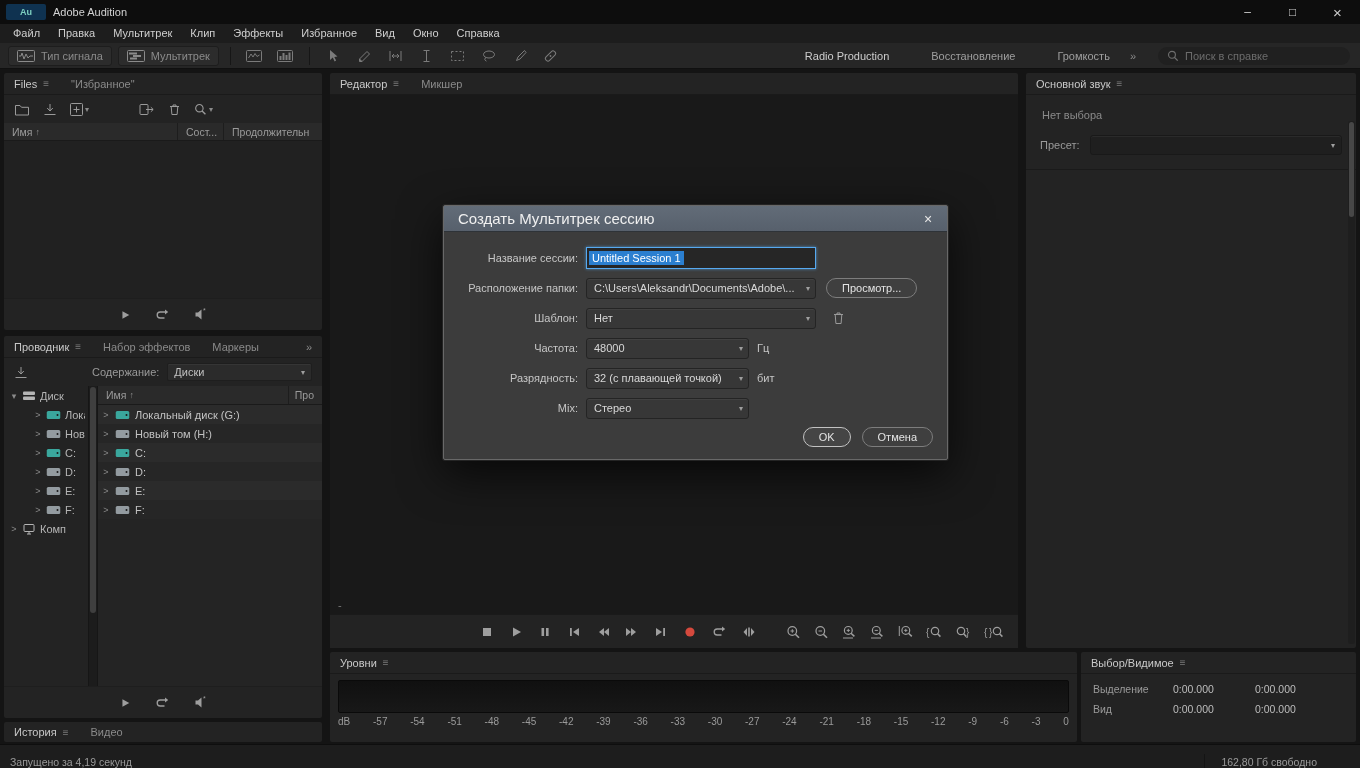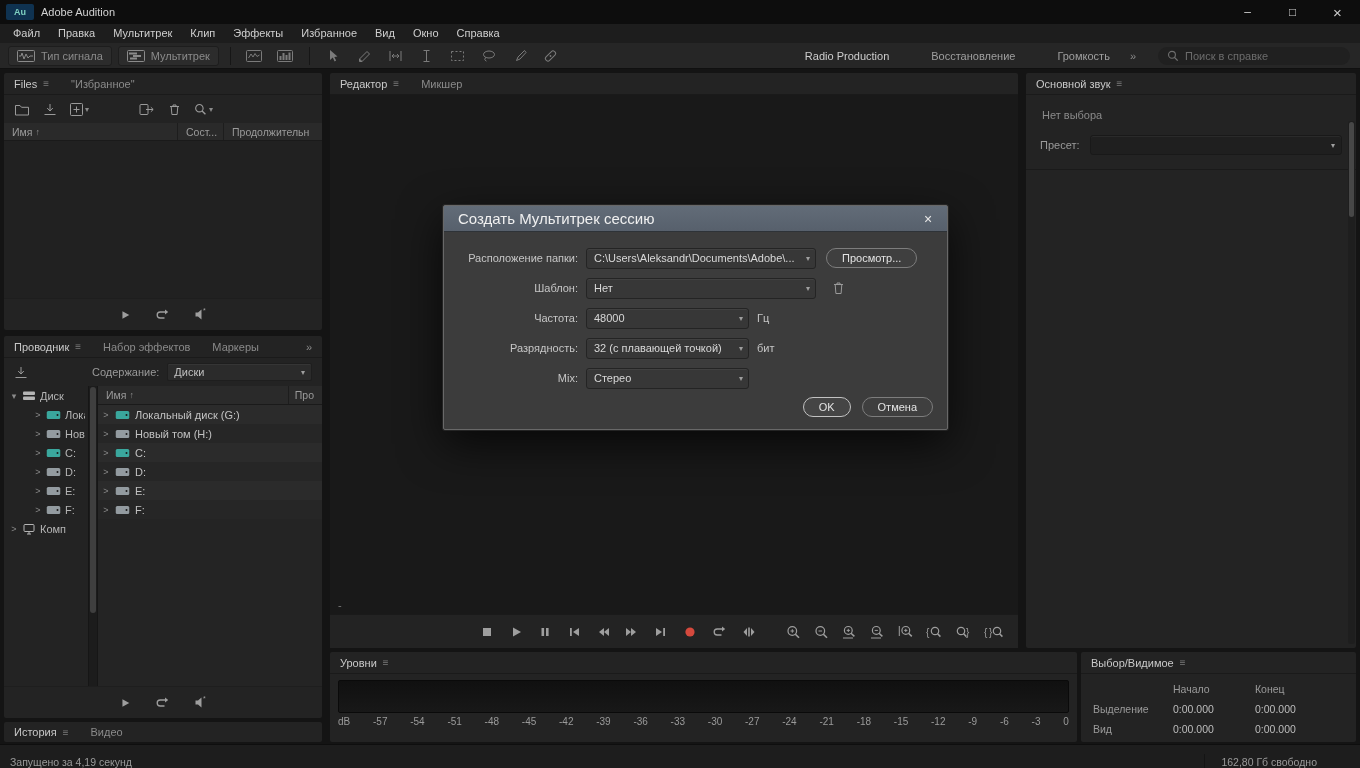--- a/index.html
+++ b/index.html
@@ -2,21 +2,21 @@
 <html><head>
 <meta charset="utf-8">
 <style>
 *{margin:0;padding:0;box-sizing:border-box}
 html,body{width:1360px;height:768px}
 body{position:relative;background:#141414;font-family:"Liberation Sans","DejaVu Sans",sans-serif;font-size:11px;color:#c8c8c8;overflow:hidden}
 svg{display:block}
 
 
 #titlebar{position:absolute;left:0;top:0;width:100%;height:24px;background:#0d0d0d;display:flex;align-items:center;z-index:5}
-#app-icon{width:28px;height:16px;margin:0 7px 0 6px;background:#0f3250;color:#7ed0c0;font-size:9px;font-weight:bold;display:flex;align-items:center;justify-content:center;border-radius:2px}
+#app-icon{width:40px;height:16px;margin:0 7px 0 6px;background:#0f3250;color:#7ed0c0;font-size:9px;font-weight:bold;display:flex;align-items:center;justify-content:center;border-radius:2px}
 #app-title{font-size:11px;color:#d2d2d2}
 #win-controls{margin-left:auto;display:flex;height:100%}
 .win-btn{width:45px;height:100%;display:flex;align-items:center;justify-content:center;color:#cccccc;font-size:12px}
 .win-btn.close{font-size:15px}
 
 
 #menubar{position:absolute;left:0;top:24px;width:100%;height:19px;background:#1d1d1d;display:flex;align-items:center;padding-left:4px}
 .menu-item{padding:0 9px;line-height:19px;color:#cfcfcf}
 
 
@@ -784,25 +784,20 @@
   </div>
 
   <div id="selection-panel" class="panel">
     <div class="tabrow">
       <span class="ptab active">
         <span>Выбор/Видимое</span>
         <span class="menu-glyph">≡</span>
       </span>
     </div>
     <div class="sel-table">
-      <div class="sel-row header">
-        <span class="sel-label"></span>
-        <span class="sel-col">Начало</span>
-        <span class="sel-col">Конец</span>
-      </div>
       <div>
 
       <div class="sel-row">
           <span class="sel-label">Выделение</span>
           <span class="sel-val">0:00.000</span>
           <span class="sel-val">0:00.000</span>
         </div>
           <div class="sel-row">
           <span class="sel-label">Вид</span>
           <span class="sel-val">0:00.000</span>
@@ -819,20 +814,26 @@
     <span id="status-free">162,80 Гб свободно</span>
   </div>
 
   <div id="dialog">
     <div class="dlg-header">
       <span class="dlg-title">Создать Мультитрек сессию</span>
       <span class="dlg-close">×</span>
     </div>
     <div class="dlg-body">
       <div class="drow">
+        <span class="dlabel">Название сессии:</span>
+        <div class="session-input">
+          <span class="sel-text">Untitled Session 1</span>
+        </div>
+      </div>
+      <div class="drow">
         <span class="dlabel">Расположение папки:</span>
         <div class="combo w230">
           <span class="combo-text">C:\Users\Aleksandr\Documents\Adobe\...</span>
           <span class="combo-arrow">▾</span>
         </div>
         <div class="dlg-btn browse">
             <span>Просмотр...</span>
           </div>
       </div>
       <div class="drow">

